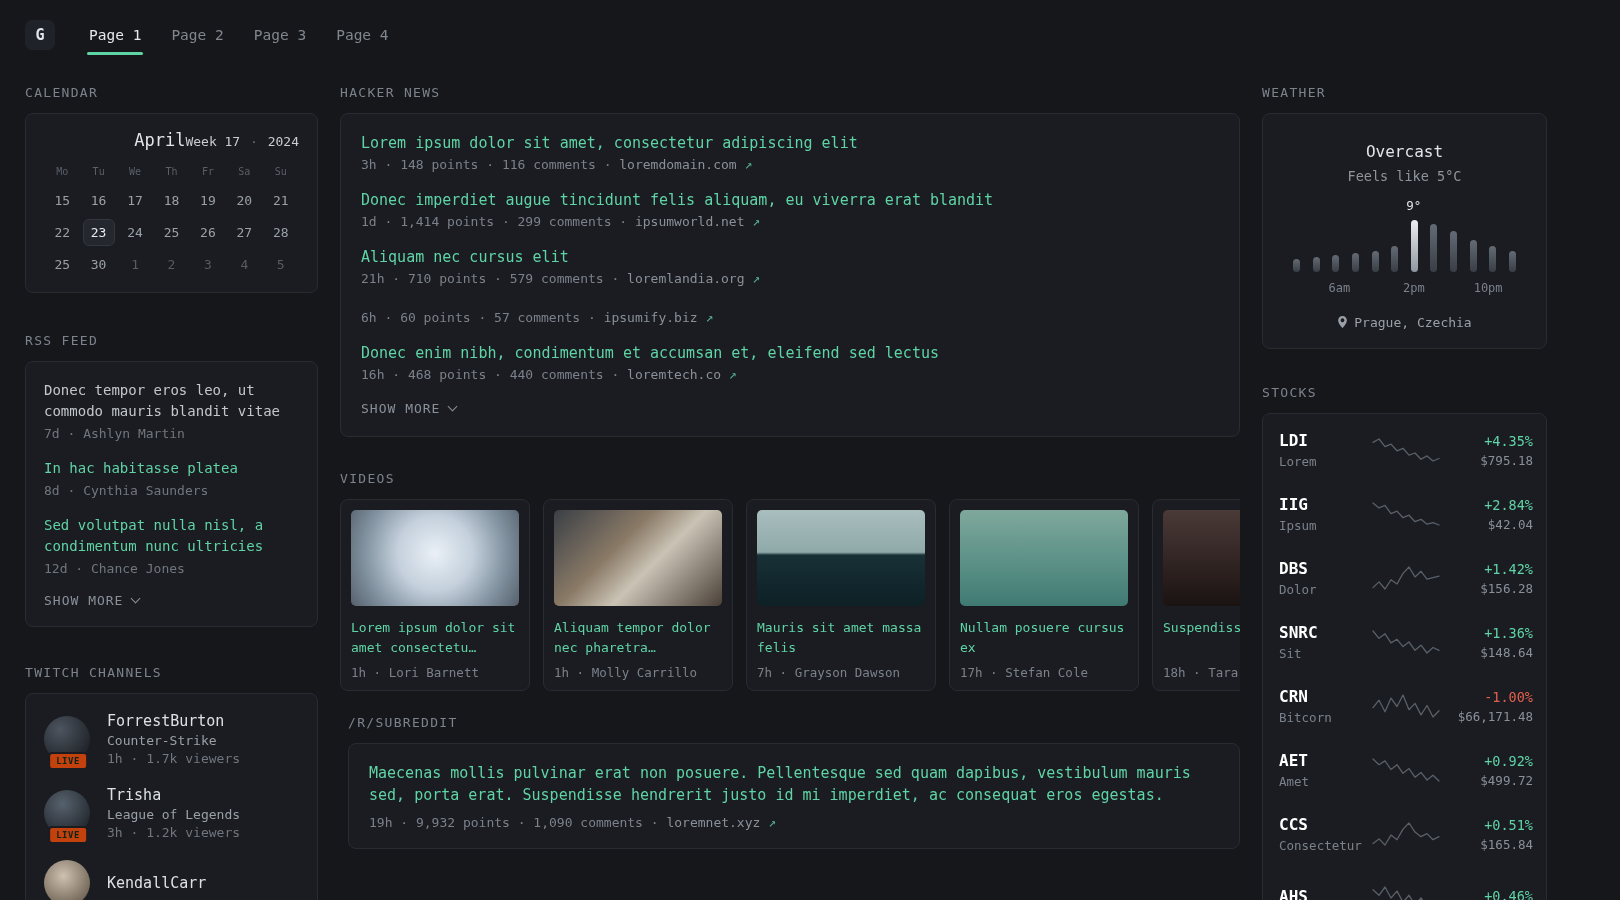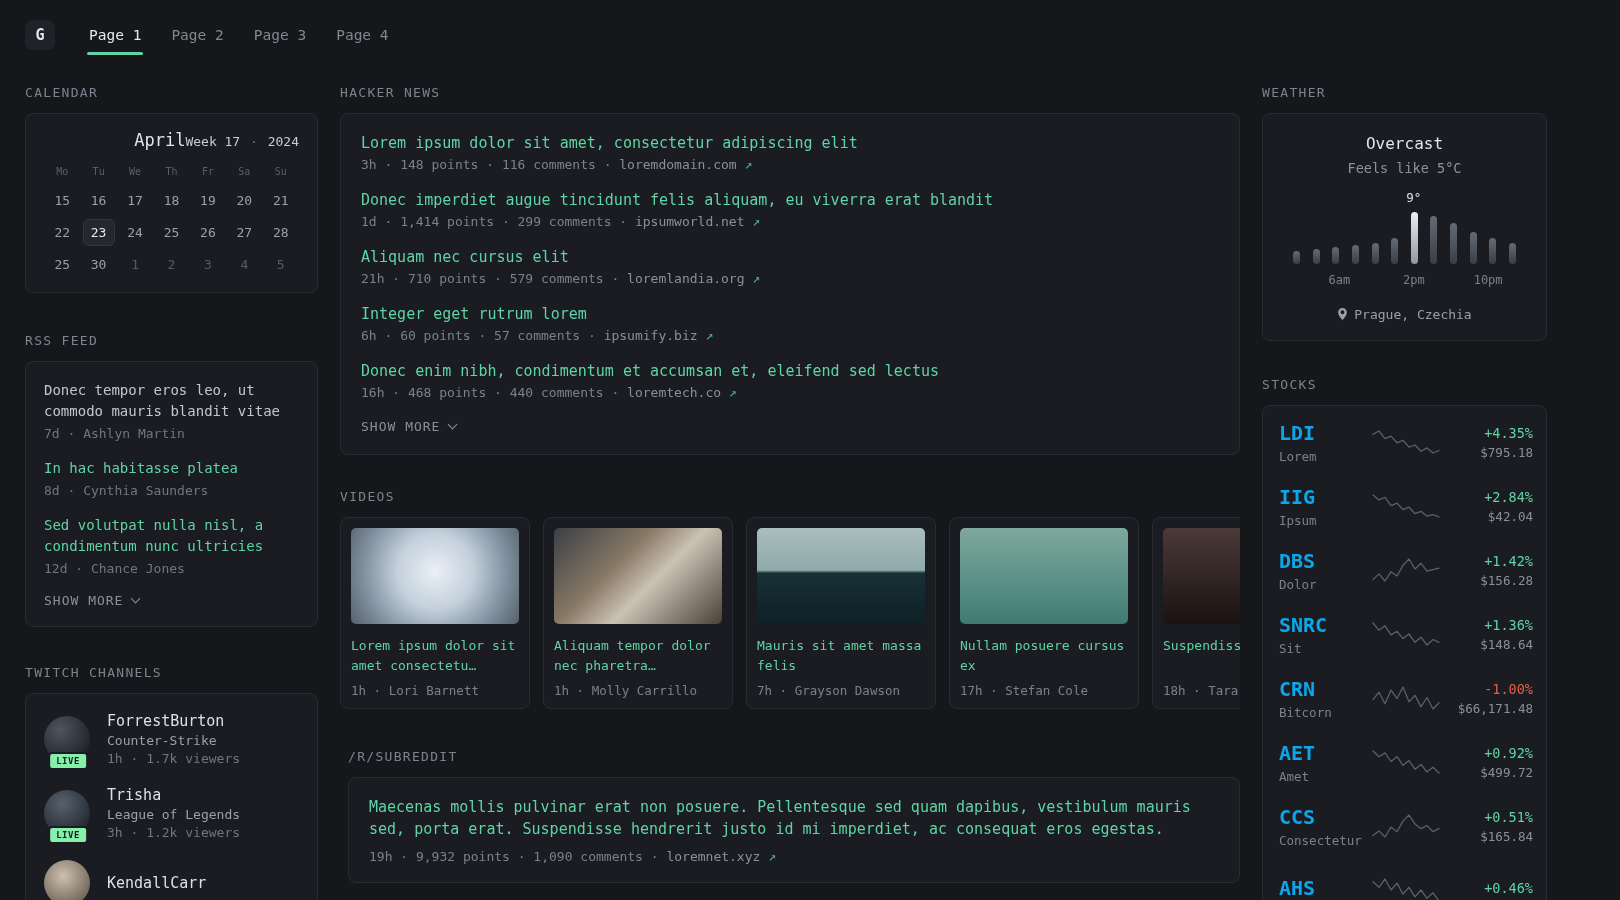--- a/index.html
+++ b/index.html
@@ -30,21 +30,21 @@
   .tab.active::after{content:"";position:absolute;left:0;right:0;bottom:15px;height:3px;border-radius:2px;background:var(--accent);}
   
   .columns{display:flex;padding:15px 25px 0;gap:22px;align-items:flex-start;}
   .col-left{width:293px;flex:none;}
   .col-mid{width:900px;flex:none;}
   .col-right{width:285px;flex:none;}
   .sec-title{font-size:13px;letter-spacing:1.3px;color:#7d838d;margin-bottom:13px;font-weight:normal;}
   section{display:block;}
   .mt-left{margin-top:40px;}
   .mt-mid{margin-top:34px;}
-  .mt-sub{margin-top:40px;padding-left:8px;}
+  .mt-sub{margin-top:24px;padding-left:8px;}
   .mt-right{margin-top:36px;}
   .card{background:var(--card);border:1px solid var(--border);border-radius:8px;}
   
   .cal{padding:16px 18px 14px;}
   .cal-head{display:flex;justify-content:flex-end;align-items:baseline;}
   .cal-month{font-size:17px;color:#e2e4e8;}
   .cal-meta{font-size:13px;color:#c9ccd2;}
   .cal-meta .sep{color:#6a7079;padding:0 2px;}
   .cal-grid{display:grid;grid-template-columns:repeat(7,1fr);row-gap:5px;margin-top:16px;text-align:center;}
   .cal-dow{font-size:10px;color:#5a5f68;padding-bottom:5px;display:flex;align-items:center;justify-content:center;}
@@ -59,21 +59,21 @@
   .show-more{font-size:13px;letter-spacing:1px;color:#8a9099;display:flex;align-items:center;gap:9px;cursor:pointer;}
   .chev{width:7px;height:7px;border-right:1.5px solid #8a9099;border-bottom:1.5px solid #8a9099;transform:rotate(45deg);margin-top:-4px;}
   
   .twitch{padding:18px;display:flex;flex-direction:column;gap:20px;}
   .channel{display:flex;gap:15px;align-items:center;cursor:pointer;}
   .avatar-wrap{position:relative;width:48px;flex:none;}
   .avatar{width:46px;height:46px;border-radius:50%;}
   .av-1{background:radial-gradient(circle at 35% 30%,#4d555f,#23272d 72%);}
   .av-2{background:radial-gradient(circle at 40% 30%,#57626e,#272c33 72%);}
   .av-3{background:radial-gradient(circle at 42% 35%,#cfc1b0,#6e6355 78%);}
-  .live{position:absolute;left:50%;transform:translateX(-50%);bottom:-8px;background:#86efac;color:#0c2419;font-size:9px;font-weight:bold;letter-spacing:.5px;padding:2px 6px;border-radius:4px;border:2px solid var(--card);}
+  .live{position:absolute;left:50%;transform:translateX(-50%);bottom:-8px;background:#c2410c;color:#0c2419;font-size:9px;font-weight:bold;letter-spacing:.5px;padding:2px 6px;border-radius:4px;border:2px solid var(--card);}
   .ch-name{font-size:15px;color:#dde0e4;}
   .ch-cat{font-size:13px;color:#9aa0a8;margin-top:3px;}
   .ch-meta{font-size:13px;color:var(--text-dim);margin-top:3px;}
   
   .hn{padding:20px;display:flex;flex-direction:column;gap:19px;}
   .hn-title{font-size:15px;color:var(--accent);cursor:pointer;}
   .hn-meta{margin-top:5px;font-size:13px;color:#7b818b;}
   .domain{color:#8a9099;cursor:pointer;}
   .ext{color:var(--accent-dim);}
   .sub{padding:18px 20px;}
@@ -85,36 +85,36 @@
   .thumb{height:96px;border-radius:5px;margin-bottom:12px;}
   .t1{background:radial-gradient(circle at 50% 45%,#eaf0f6 0%,#c4d0dc 38%,#8494a2 70%,#55606c 100%);}
   .t2{background:linear-gradient(135deg,#3a3f46 0%,#8a7a66 38%,#cac3b5 58%,#4a4038 100%);}
   .t3{background:linear-gradient(180deg,#a9bebe 0%,#8fa9a9 44%,#173036 47%,#0d2026 100%);}
   .t4{background:linear-gradient(180deg,#7fa89c 0%,#5d9288 52%,#3f7a72 100%);}
   .t5{background:linear-gradient(180deg,#4a3a38 0%,#2e2220 60%,#1a1312 100%);}
   .v-title{font-size:13px;line-height:20px;color:var(--accent);min-height:41px;}
   .v-meta{font-size:12.5px;color:#7b818b;margin-top:6px;}
   
   .weather{padding:20px 16px 18px;text-align:center;}
-  .w-cond{font-size:16px;color:#e2e4e8;}
+  .w-cond{font-size:16px;color:#e2e4e8;margin-top:8px;}
   .w-feels{font-size:13.5px;color:var(--text-mid);margin-top:7px;}
   .w-chart{position:relative;margin:36px 14px 0;height:52px;}
   .bars{display:flex;height:100%;align-items:flex-end;justify-content:space-between;}
   .wbar{width:7px;border-radius:3.5px;background:linear-gradient(180deg,#646b75,#393e45);}
   .wbar.bright{background:linear-gradient(180deg,#edeff2,#8f96a0);}
   .peak{position:absolute;top:-22px;left:54.17%;transform:translateX(-50%);font-size:12.5px;color:#dfe2e6;}
   .w-hours{position:relative;height:15px;margin:9px 14px 0;font-size:12px;color:#7b818b;}
   .w-hours span{position:absolute;transform:translateX(-50%);}
   .wh-0{left:20.83%;}.wh-1{left:54.17%;}.wh-2{left:87.5%;}
   .w-loc{margin-top:19px;display:flex;justify-content:center;gap:6px;font-size:13px;color:#9aa0a8;}
   
   .stocks{padding:4px 16px;}
   .stock{display:flex;align-items:center;height:64px;cursor:pointer;}
   .s-left{width:92px;flex:none;}
-  .s-sym{font-size:20px;font-weight:bold;color:#0ea5e9;}
+  .s-sym{font-size:16px;font-weight:bold;color:#ffffff;}
   .s-name{font-size:12.5px;color:#7b818b;margin-top:4px;}
   .s-sparkwrap{flex:1;display:flex;justify-content:center;}
   .spark{width:70px;height:26px;}
   .spark polyline{fill:none;stroke:#596069;stroke-width:1.3;stroke-linejoin:round;stroke-linecap:round;}
   .s-right{width:92px;flex:none;text-align:right;}
   .s-chg{font-size:13.5px;}
   .s-chg.up{color:var(--accent);}
   .s-chg.down{color:var(--negative);}
   .s-price{font-size:12.5px;color:#8a909a;margin-top:4px;}
 </style>
@@ -260,21 +260,20 @@
         </div>
         <div>
           <div class="hn-title">Donec imperdiet augue tincidunt felis aliquam, eu viverra erat blandit</div>
           <div class="hn-meta"><span>1d · 1,414 points · 299 comments · </span><span class="domain">ipsumworld.net</span> <span class="ext">↗</span></div>
         </div>
         <div>
           <div class="hn-title">Aliquam nec cursus elit</div>
           <div class="hn-meta"><span>21h · 710 points · 579 comments · </span><span class="domain">loremlandia.org</span> <span class="ext">↗</span></div>
         </div>
         <div>
-          <div class="hn-title">Integer eget rutrum lorem</div>
           <div class="hn-meta"><span>6h · 60 points · 57 comments · </span><span class="domain">ipsumify.biz</span> <span class="ext">↗</span></div>
         </div>
         <div>
           <div class="hn-title">Donec enim nibh, condimentum et accumsan et, eleifend sed lectus</div>
           <div class="hn-meta"><span>16h · 468 points · 440 comments · </span><span class="domain">loremtech.co</span> <span class="ext">↗</span></div>
         </div>
         <div class="show-more">
           <span>SHOW MORE</span>
           <span class="chev"></span>
         </div>

